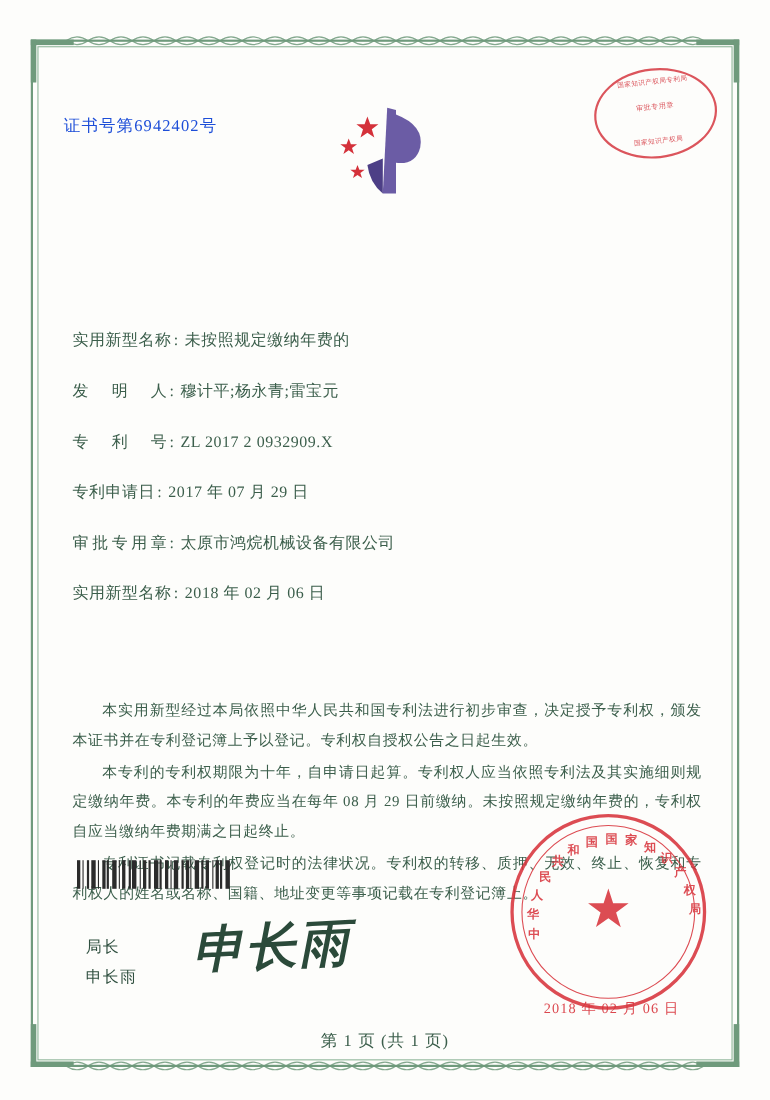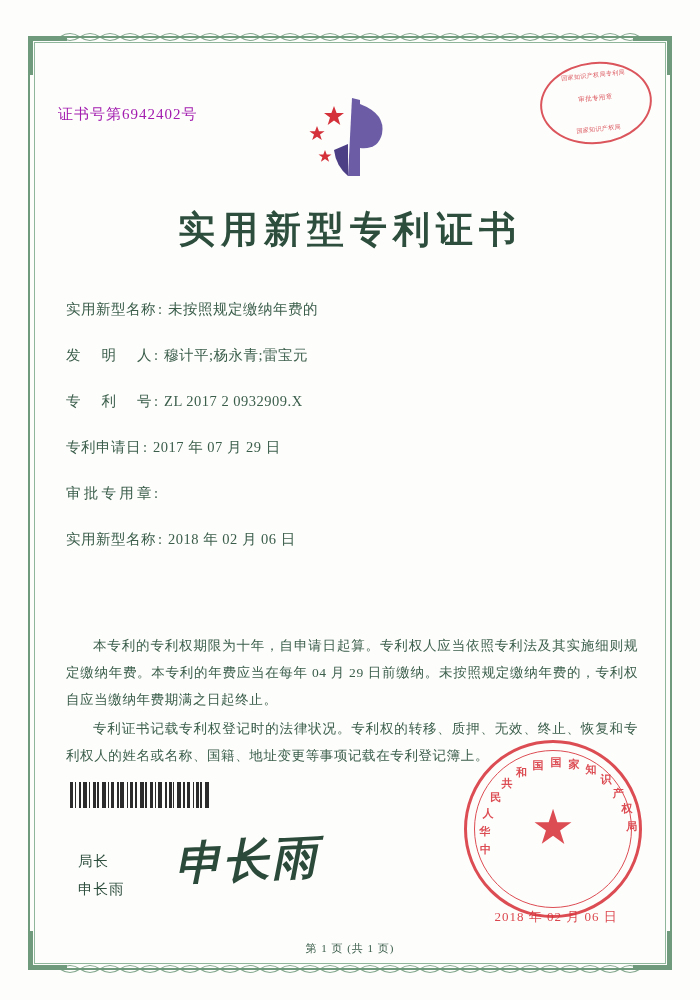--- a/index.html
+++ b/index.html
@@ -64,21 +64,21 @@
   .corner.bl { left: 28px;  bottom: 30px; border-left-width: 5px; border-bottom-width: 5px; }
   .corner.br { right: 28px; bottom: 30px; border-right-width: 5px; border-bottom-width: 5px; }
 
   
   .cert-no {
     position: absolute;
     left: 58px;
     top: 105px;
     font-size: 15px;
     letter-spacing: 1px;
-    color: #a21caf;
+    color: #1d4ed8;
     white-space: nowrap;
     text-align: center;
   }
   .logo {
     position: absolute;
     left: 50%;
     transform: translateX(-50%);
     top: 88px;
     width: 120px;
     height: 100px;
@@ -260,21 +260,21 @@
     opacity: .9;
   }
 
   
   .footer {
     position: absolute;
     left: 0;
     right: 0;
     bottom: 44px;
     text-align: center;
-    font-size: 11px;
+    font-size: 15px;
     color: #3b5e4b;
     letter-spacing: 1px;
   }
 </style>
 </head>
 <body>
 
 <div class="page">
 
   <div class="border-outer"></div>
@@ -315,21 +315,20 @@
       </g>
     </svg>
   </div>
 
   <div class="seal-oval">
     <div class="arc-top">国家知识产权局专利局</div>
     <div class="mid">审批专用章</div>
     <div class="arc-bot">国家知识产权局</div>
   </div>
 
-  <div class="title">实用新型专利证书</div>
 
   <div class="fields">
     <div class="field">
       <span class="k">实用新型名称</span>
       <span class="sep">:</span>
       <span class="v">未按照规定缴纳年费的</span>
     </div>
     <div class="field">
       <span class="k spread">发明人</span>
       <span class="sep">:</span>
@@ -341,30 +340,32 @@
       <span class="v">ZL 2017 2 0932909.X</span>
     </div>
     <div class="field">
       <span class="k">专利申请日</span>
       <span class="sep">:</span>
       <span class="v">2017 年 07 月 29 日</span>
     </div>
     <div class="field">
       <span class="k spread">审批专用章</span>
       <span class="sep">:</span>
+      <span class="v">太原市鸿烷机械设备有限公司</span>
     </div>
     <div class="field">
       <span class="k">实用新型名称</span>
       <span class="sep">:</span>
       <span class="v">2018 年 02 月 06 日</span>
     </div>
   </div>
 
   <div class="paras">
-    <p>本专利的专利权期限为十年，自申请日起算。专利权人应当依照专利法及其实施细则规定缴纳年费。本专利的年费应当在每年 04 月 29 日前缴纳。未按照规定缴纳年费的，专利权自应当缴纳年费期满之日起终止。</p>
+    <p>本实用新型经过本局依照中华人民共和国专利法进行初步审查，决定授予专利权，颁发本证书并在专利登记簿上予以登记。专利权自授权公告之日起生效。</p>
+    <p>本专利的专利权期限为十年，自申请日起算。专利权人应当依照专利法及其实施细则规定缴纳年费。本专利的年费应当在每年 08 月 29 日前缴纳。未按照规定缴纳年费的，专利权自应当缴纳年费期满之日起终止。</p>
     <p>专利证书记载专利权登记时的法律状况。专利权的转移、质押、无效、终止、恢复和专利权人的姓名或名称、国籍、地址变更等事项记载在专利登记簿上。</p>
   </div>
 
   <div class="barcode">
     <i style="width:3px"></i>
       <i style="width:2px;background:transparent"></i>
     <i style="width:1px"></i>
       <i style="width:3px;background:transparent"></i>
     <i style="width:2px"></i>
       <i style="width:2px;background:transparent"></i>

